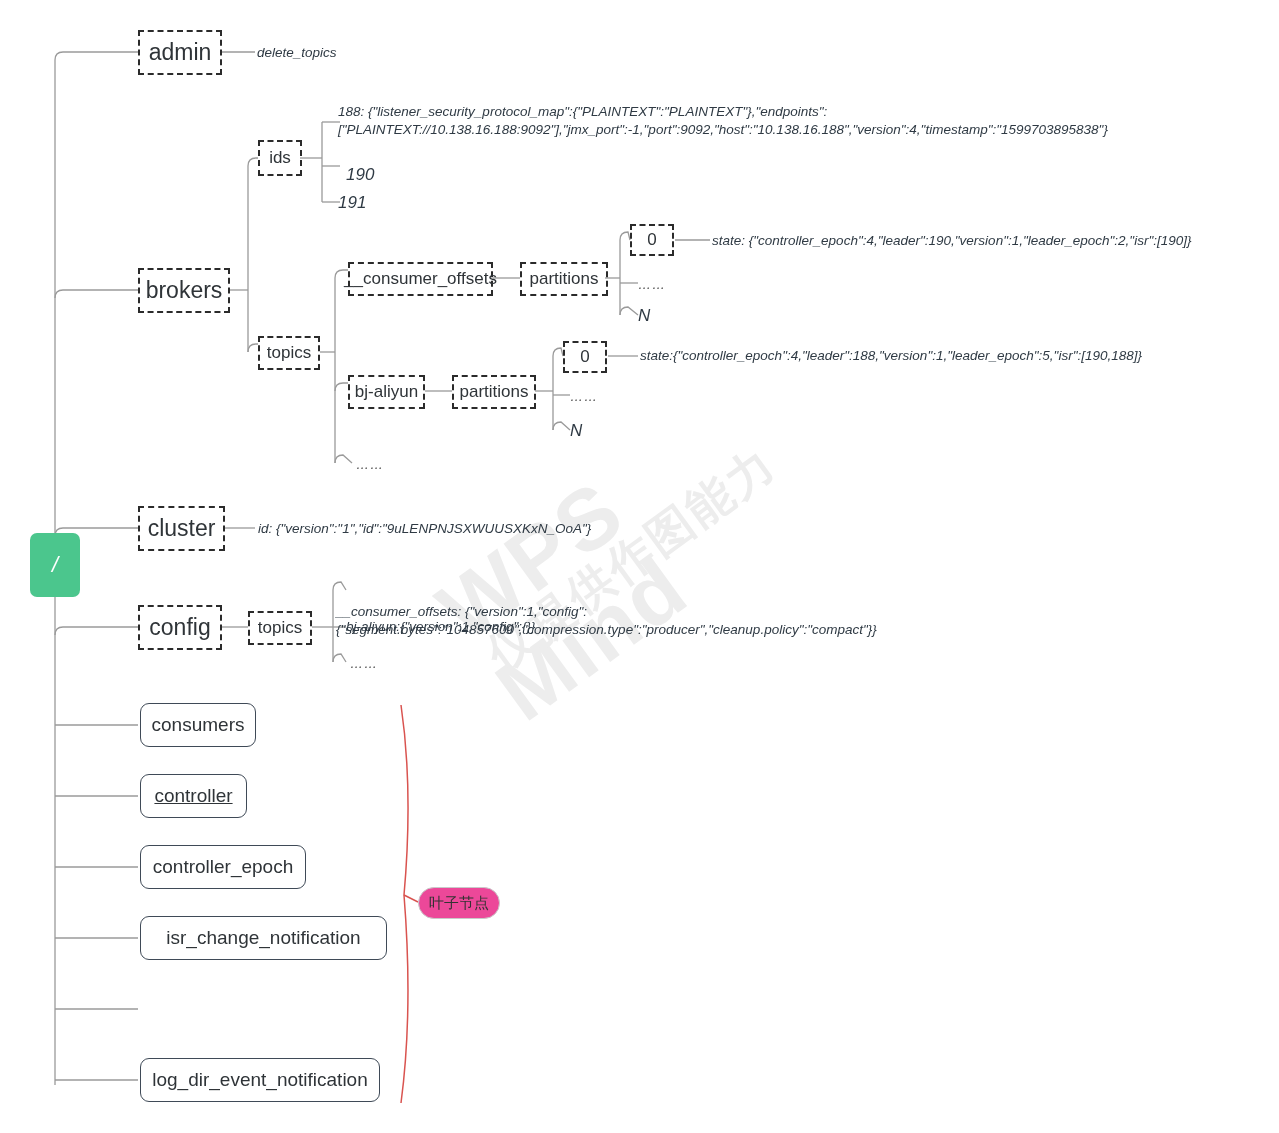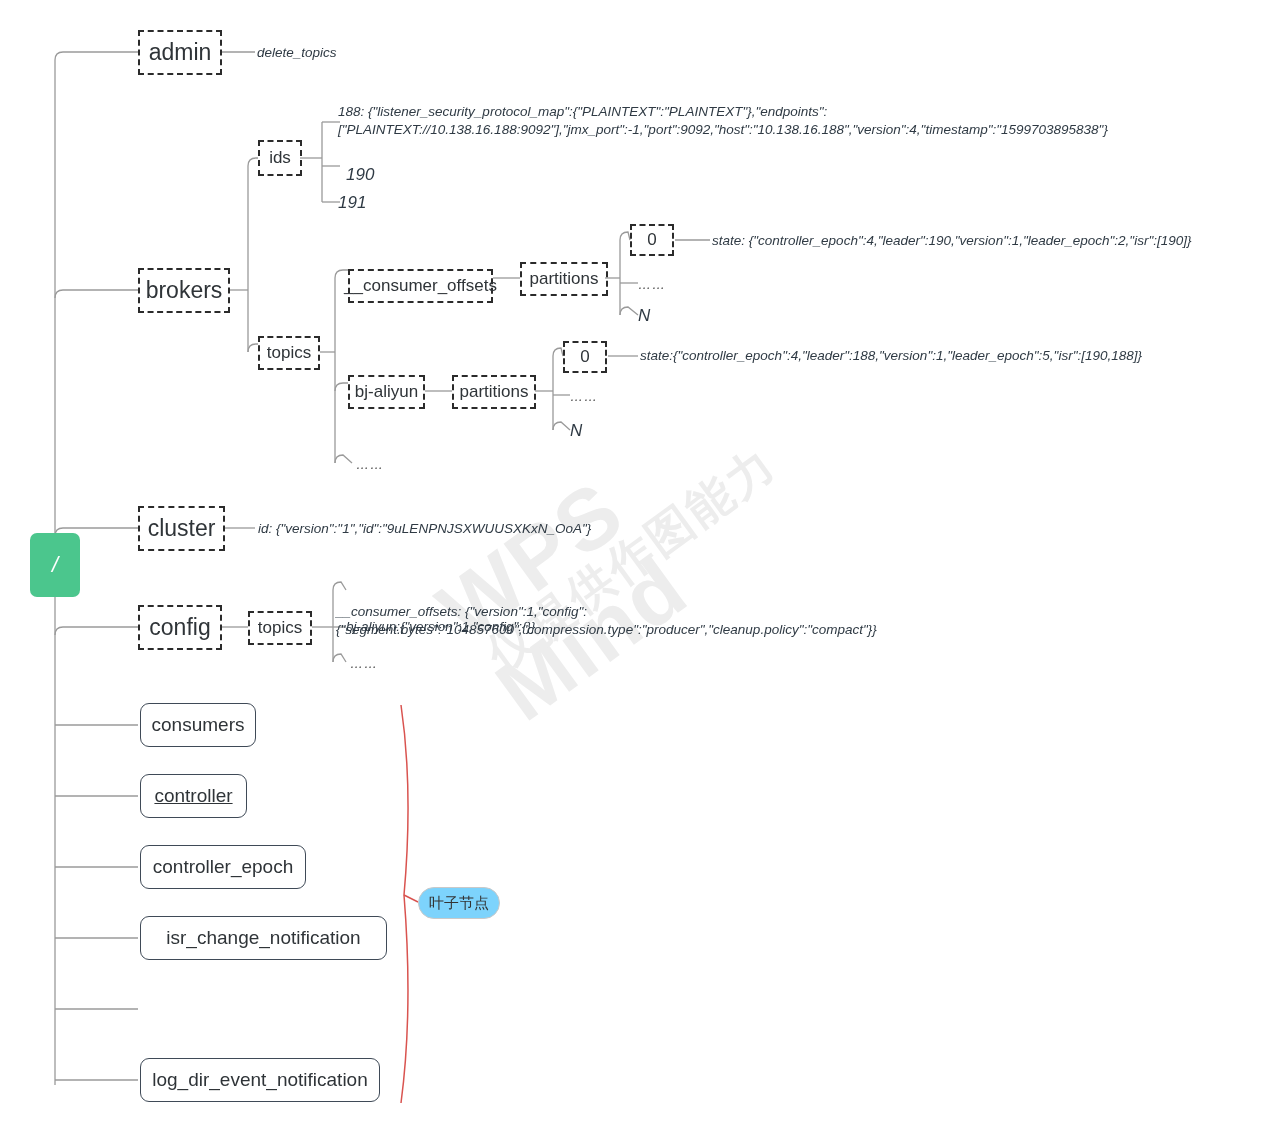--- a/index.html
+++ b/index.html
@@ -63,21 +63,21 @@
     border: none;
     justify-content: flex-start;
     white-space: normal;
     line-height: 1.35;
     align-items: flex-start;
     font-style: italic;
   }
   .node.annot {
     border: 1px solid #c9c9c9;
     border-radius: 16px;
-    background: #7dd3fc;
+    background: #ec4899;
     font-size: 15px;
     color: #333;
   }
   .sz-lg { font-size: 23px; }
   .sz-md { font-size: 17px; }
   .sz-xs { font-size: 13.5px; }
   .dots { letter-spacing: 1px; font-size: 13px; color: #444; }
   #watermark {
     position: absolute;
     left: 420px;
@@ -201,21 +201,21 @@
 
   <div class="node dashed sz-lg" style="left:138px; top:268px; width:92px; height:45px;">brokers</div>
 
   <div class="node dashed sz-md" style="left:258px; top:140px; width:44px; height:36px;">ids</div>
   <div class="node plain sz-xs" style="left:338px; top:103px; width:830px;">188:  {"listener_security_protocol_map":{"PLAINTEXT":"PLAINTEXT"},"endpoints":["PLAINTEXT://10.138.16.188:9092"],"jmx_port":-1,"port":9092,"host":"10.138.16.188","version":4,"timestamp":"1599703895838"}</div>
   <div class="node plain sz-md" style="left:338px; top:164px; width:90px;margin-left:8px;">190</div>
   <div class="node plain sz-md" style="left:338px; top:192px; width:90px;">191</div>
 
   <div class="node dashed sz-md" style="left:258px; top:336px; width:62px; height:34px;">topics</div>
 
-  <div class="node dashed sz-md" style="left:348px; top:262px; width:145px; height:34px;margin-top:7px;">__consumer_offsets</div>
+  <div class="node dashed sz-md" style="left:348px; top:262px; width:145px; height:34px;">__consumer_offsets</div>
   <div class="node dashed sz-md" style="left:520px; top:262px; width:88px; height:34px;">partitions</div>
   <div class="node dashed sz-md" style="left:630px; top:224px; width:44px; height:32px;">0</div>
   <div class="node plain sz-xs" style="left:712px; top:232px; width:520px;">state: {"controller_epoch":4,"leader":190,"version":1,"leader_epoch":2,"isr":[190]}</div>
   <div class="node plain dots" style="left:638px; top:276px; width:60px;">……</div>
   <div class="node plain sz-md" style="left:638px; top:305px; width:60px;">N</div>
 
   <div class="node dashed sz-md" style="left:348px; top:375px; width:77px; height:34px;">bj-aliyun</div>
   <div class="node dashed sz-md" style="left:452px; top:375px; width:84px; height:34px;">partitions</div>
   <div class="node dashed sz-md" style="left:563px; top:341px; width:44px; height:32px;">0</div>
   <div class="node plain sz-xs" style="left:640px; top:347px; width:530px;">state:{"controller_epoch":4,"leader":188,"version":1,"leader_epoch":5,"isr":[190,188]}</div>

